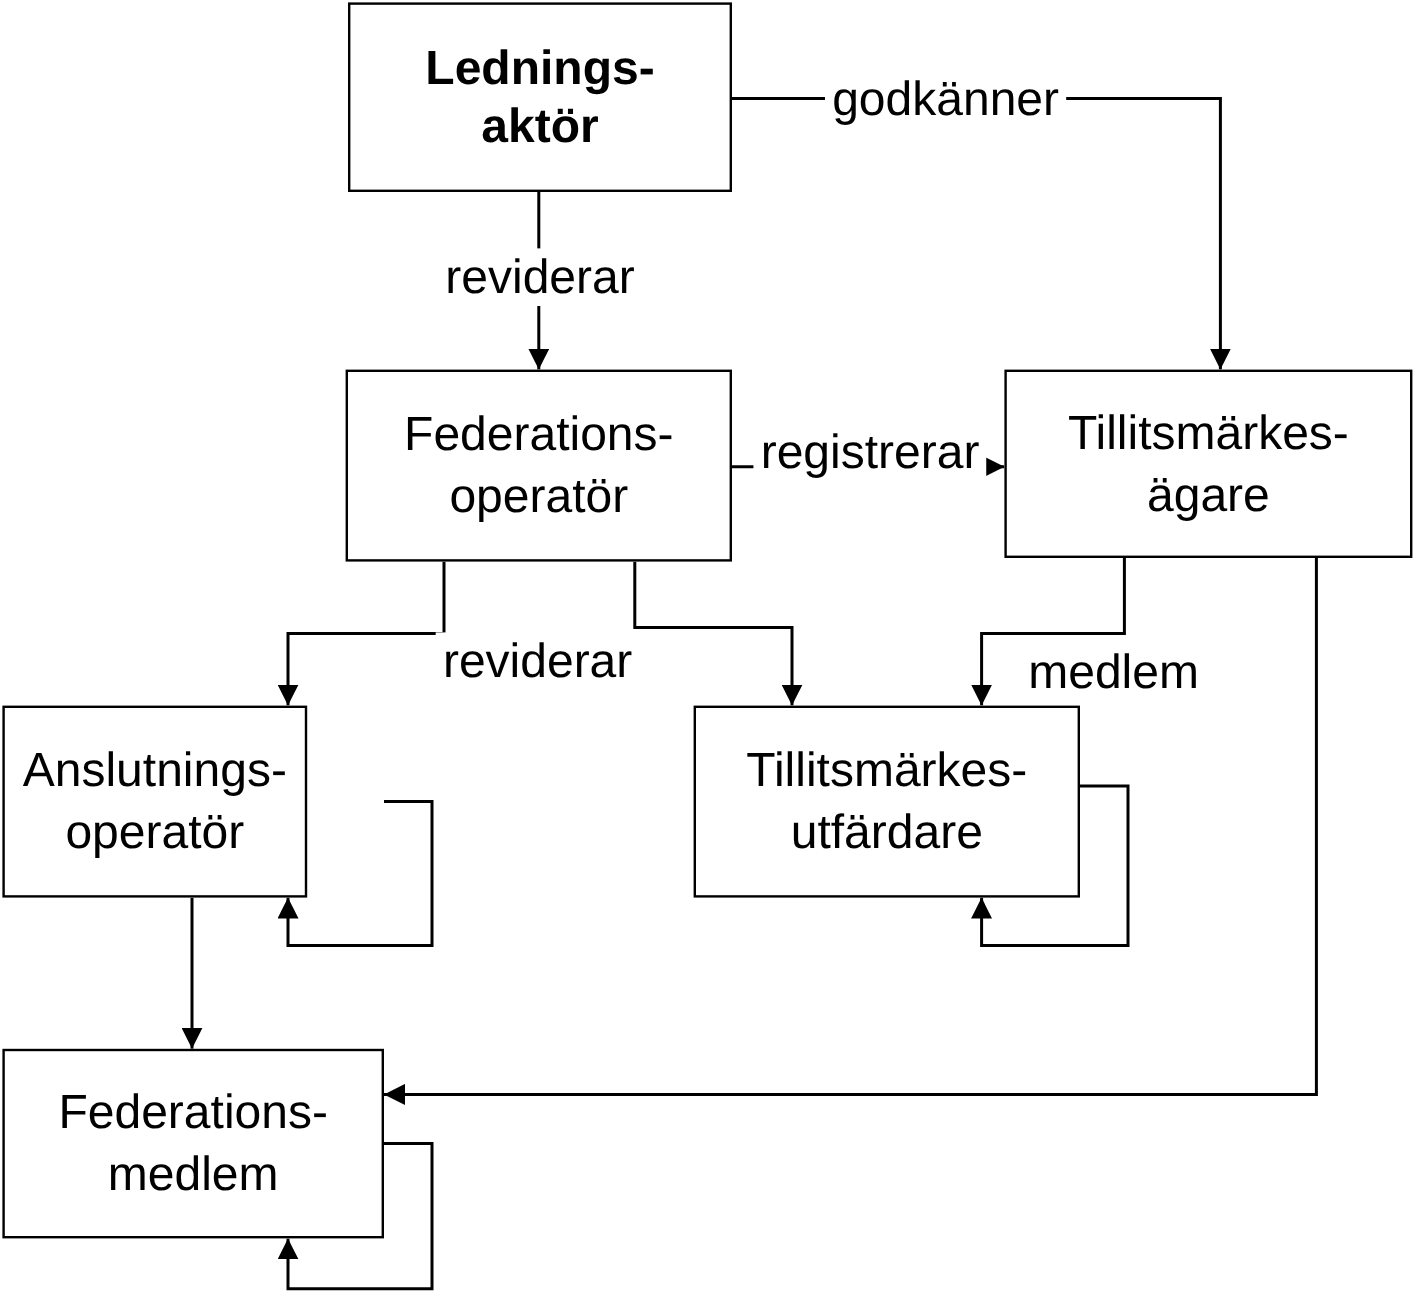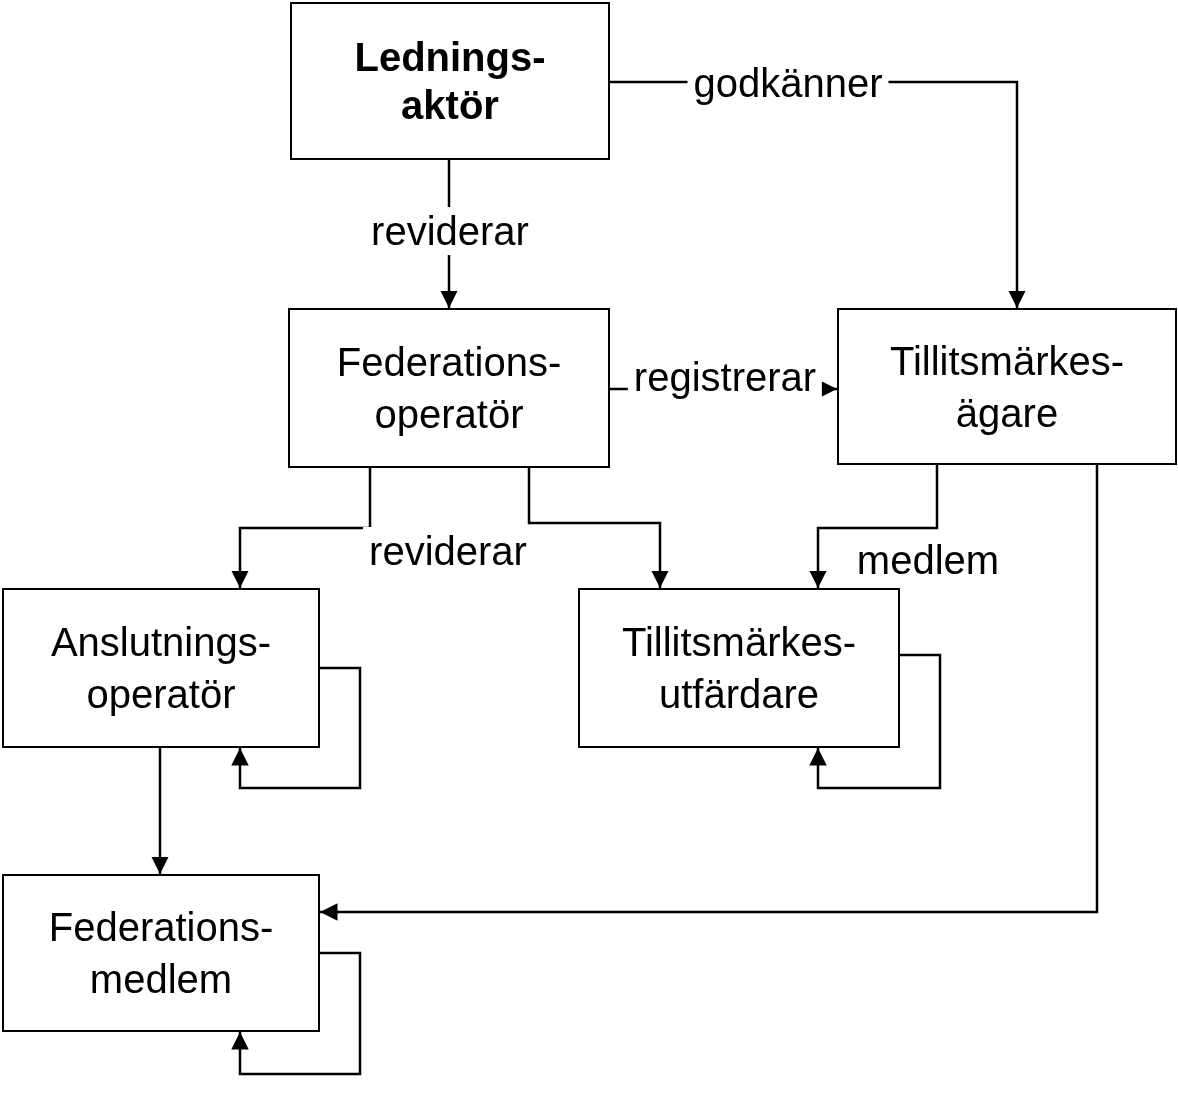--- a/index.html
+++ b/index.html
@@ -82,21 +82,21 @@
 
   <div class="node bold" style="left:290px; top:2px; width:320px; height:158px;">Lednings-
 aktör</div>
 
   <div class="node" style="left:288px; top:308px; width:322px; height:160px;">Federations-
 operatör</div>
 
   <div class="node" style="left:837px; top:308px; width:340px; height:157px;">Tillitsmärkes-
 ägare</div>
 
-  <div class="node" style="left:2px; top:588px; width:318px; height:160px;">Anslutnings-
+  <div class="node" style="left:2px; top:588px; width:254px; height:160px;">Anslutnings-
 operatör</div>
 
   <div class="node" style="left:578px; top:588px; width:322px; height:160px;">Tillitsmärkes-
 utfärdare</div>
 
   <div class="node" style="left:2px; top:874px; width:318px; height:158px;">Federations-
 medlem</div>
 
   <div class="edge-label" style="left:788px; top:83px;">godkänner</div>
 

